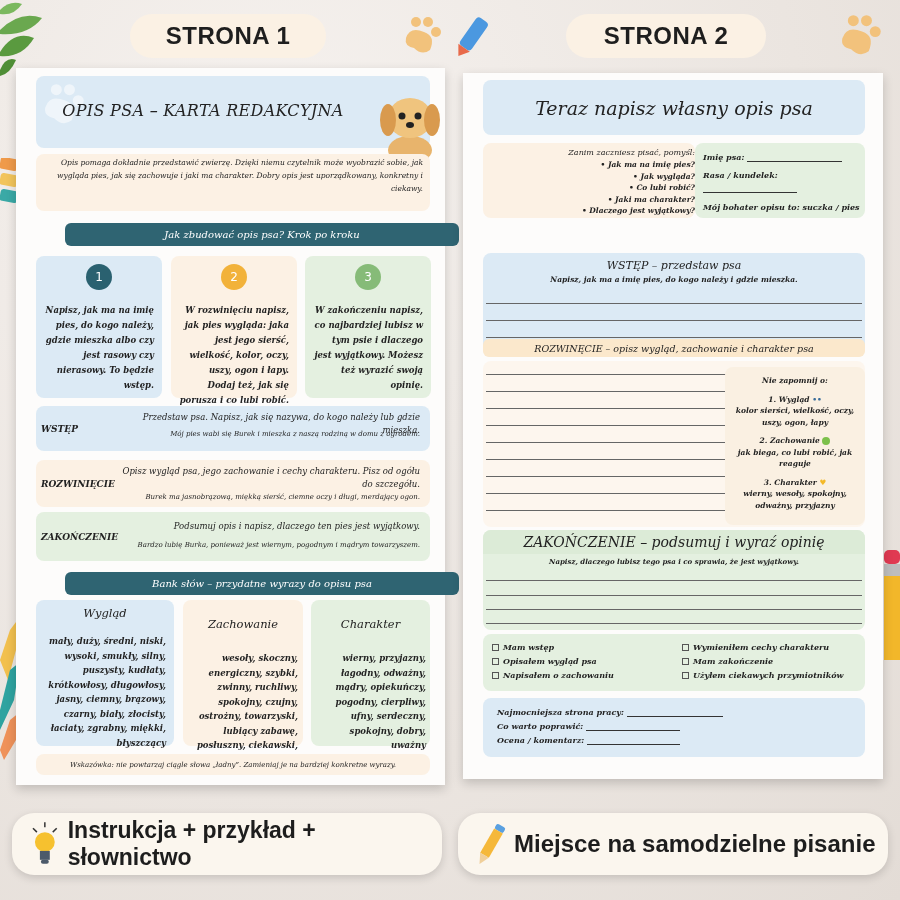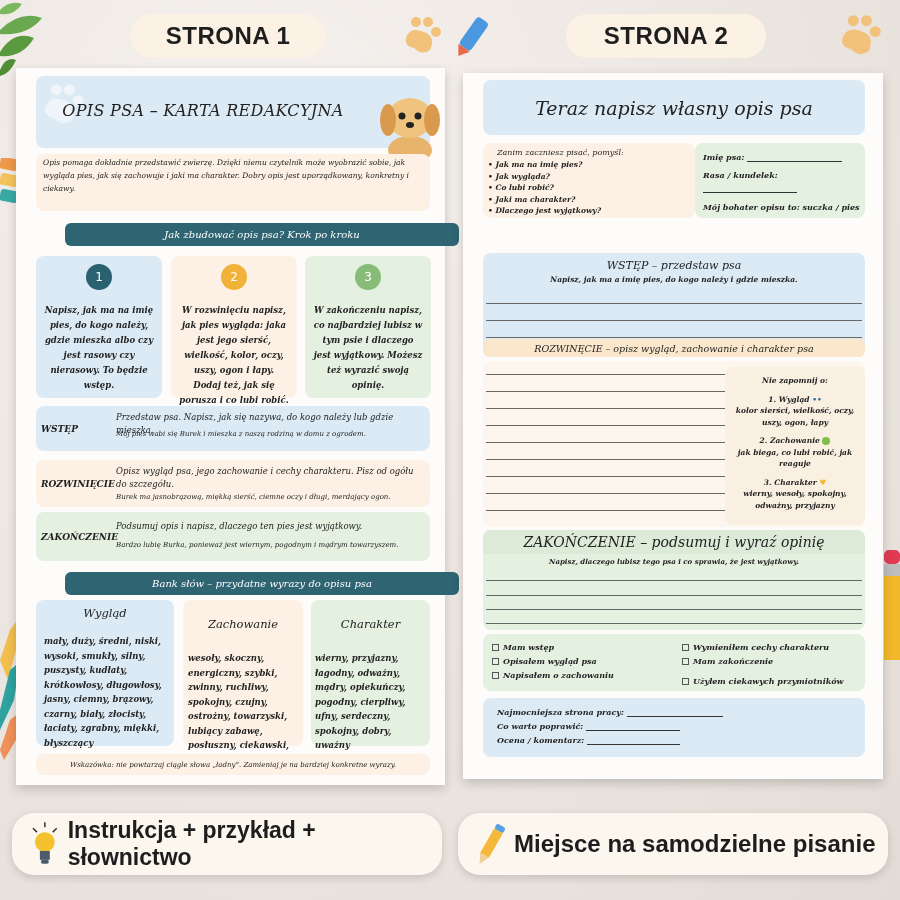--- a/index.html
+++ b/index.html
@@ -3,21 +3,21 @@
 <meta charset="utf-8">
 <style>
   * { box-sizing: border-box; margin: 0; padding: 0; }
   html, body { width: 900px; height: 900px; overflow: hidden; }
   body {
     background: radial-gradient(ellipse at 30% 20%, #f6f2ef 0%, #ebe5e0 60%, #e3dcd6 100%);
     font-family: "DejaVu Sans", sans-serif;
     position: relative;
     color: #222;
   }
-  .hand { font-family: "DejaVu Serif", serif; font-style: italic; }
+  .hand { font-family: "DejaVu Serif", serif; font-style: italic; text-align: right; }
 
   
   .page-label {
     position: absolute; top: 14px; height: 44px;
     background: #fbf1e4; border-radius: 22px;
     display: flex; align-items: center; justify-content: center;
     font-family: "Liberation Sans", sans-serif; font-weight: bold;
     font-size: 24px; letter-spacing: 0.5px; color: #1e1e1e;
   }
   #label1 { left: 130px; width: 196px; }
@@ -344,21 +344,21 @@
         <span>Napisałem o zachowaniu</span>
       </div>
     <div class="chk" style="left:199px;top:8px">
         <span class="bx"></span>
         <span>Wymieniłem cechy charakteru</span>
       </div>
     <div class="chk" style="left:199px;top:22px">
         <span class="bx"></span>
         <span>Mam zakończenie</span>
       </div>
-    <div class="chk" style="left:199px;top:42px">
+    <div class="chk" style="left:199px;top:36px">
         <span class="bx"></span>
         <span>Użyłem ciekawych przymiotników</span>
       </div>
   </div>
 
   <div class="box blue hand" id="s2-eval">
     <div class="row" style="top:9px"><span>Najmocniejsza strona pracy:</span> <span class="uline" style="width:96px"></span></div>
     <div class="row" style="top:23px"><span>Co warto poprawić:</span> <span class="uline" style="width:94px"></span></div>
     <div class="row" style="top:37px"><span>Ocena / komentarz:</span> <span class="uline" style="width:93px"></span></div>
   </div>

